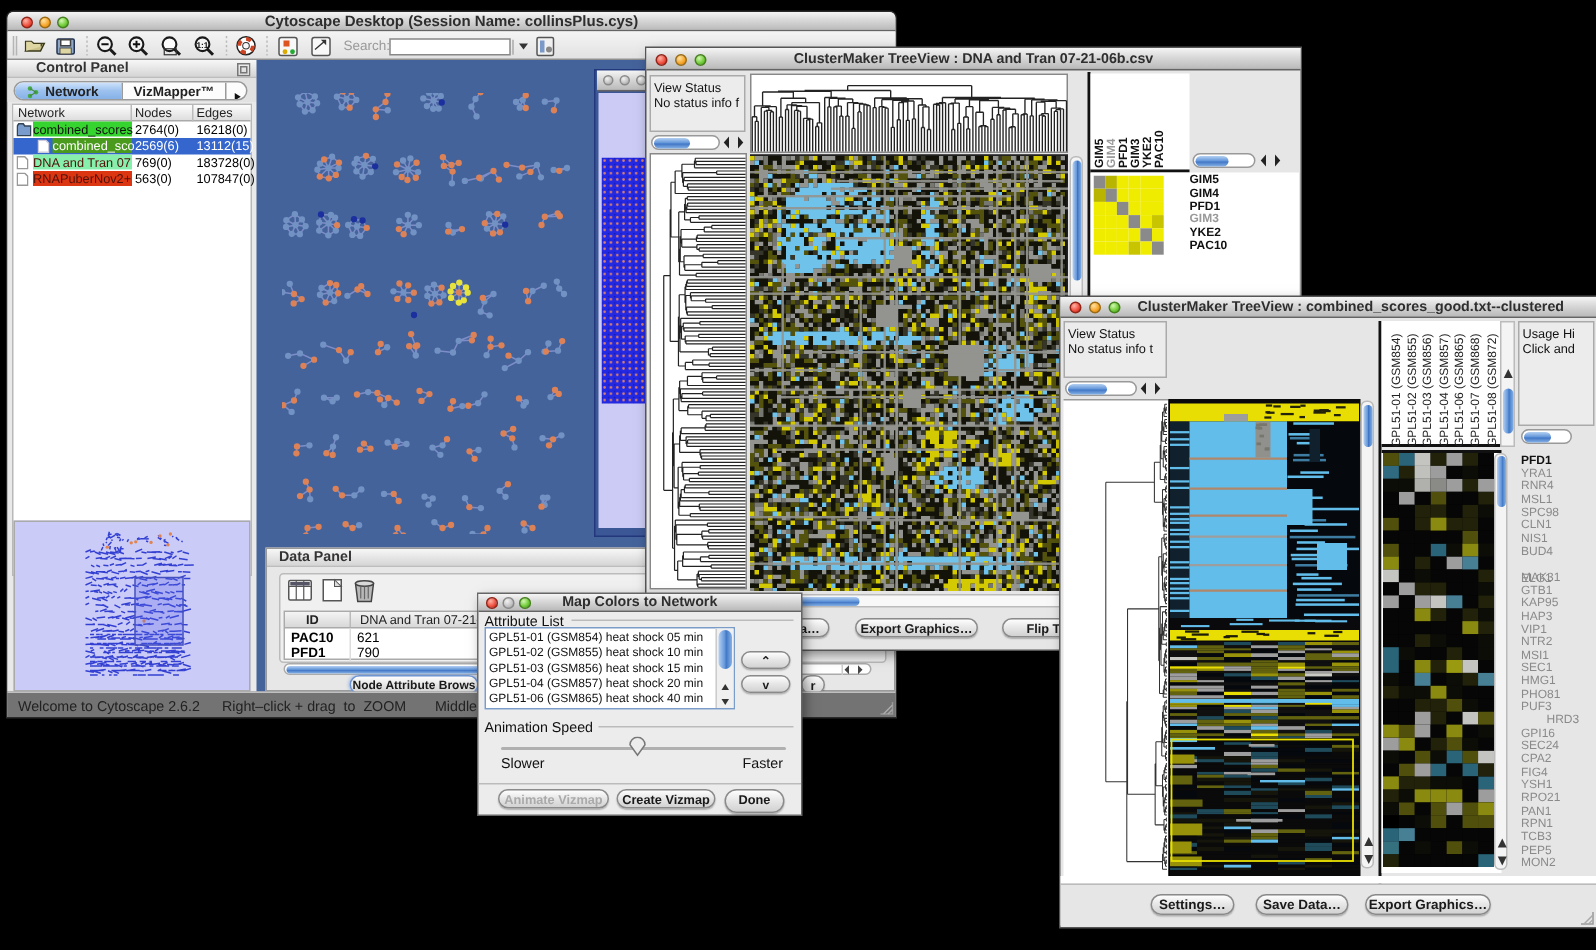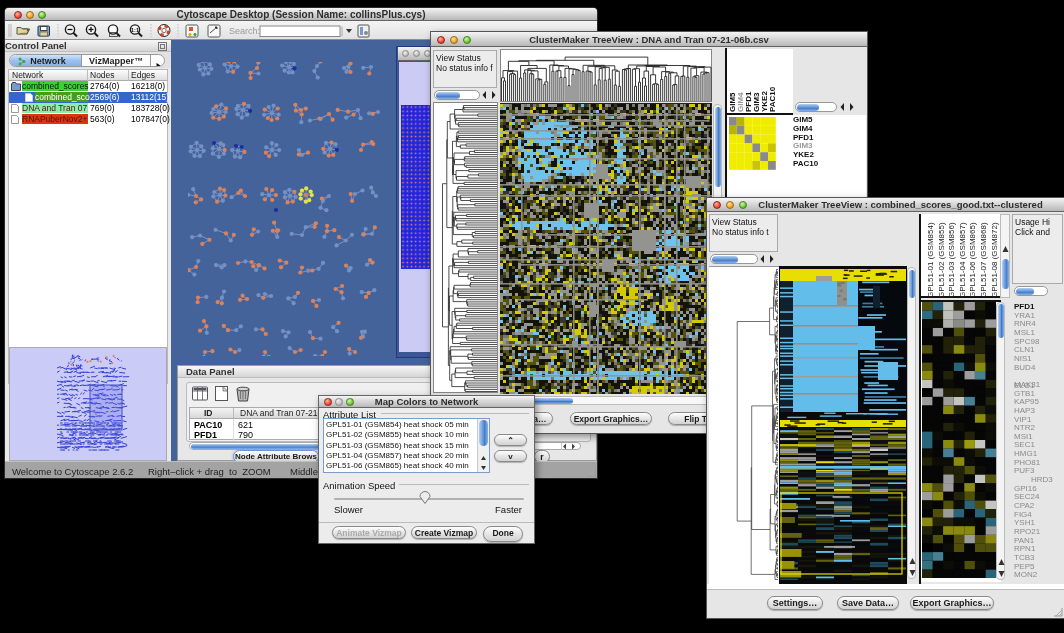--- a/index.html
+++ b/index.html
@@ -79,21 +79,21 @@
    <rect x="255" y="5" width="80" height="10.5" fill="#fff" stroke="#888"></rect>
    <path d="M344 12l3-4h-6z" fill="#333"></path>
    <line x1="337" y1="5.5" x2="337" y2="15.5" stroke="#aaa"></line>
    <rect x="353" y="4" width="11" height="12" rx="1" fill="#f0f0f0" stroke="#555"></rect>
    <rect x="355" y="6" width="3" height="8" fill="#7a99c9"></rect>
           <circle cx="361" cy="12" r="2" fill="#888"></circle>
   </svg>
  </div>
 
  <div class="abs" style="left:0;top:32px;width:166px;height:421px;background:#e9e9e9">
-  <div class="abs" style="left:0;top:0;width:100%;height:12px;background:linear-gradient(#f7f7f7,#d5d5d5);border-bottom:1px solid #bdbdbd;font-size:9.5px;font-weight:bold;color:#333;line-height:12px;padding-left:0">Control Panel
+  <div class="abs" style="left:0;top:0;width:100%;height:12px;background:linear-gradient(#f7f7f7,#d5d5d5);border-bottom:1px solid #bdbdbd;font-size:9.5px;font-weight:bold;color:#333;line-height:12px;padding-left:19px">Control Panel
    <svg width="9" height="9" style="position:absolute;right:4px;top:1.5px">
             <rect x="0.5" y="0.5" width="8" height="8" fill="none" stroke="#777"></rect>
             <rect x="2.5" y="2.5" width="4" height="4" fill="none" stroke="#777"></rect>
           </svg>
   </div>
   <div class="abs" style="left:0;top:12px;width:100%;height:16px;background:#e2e2e2">
    <div class="abs" style="left:4px;top:1.5px;width:156px;height:13px;border:1px solid #9a9a9a;border-radius:7px;background:#fcfcfc;overflow:hidden">
     <div class="abs" style="left:0;top:0;width:72px;height:100%;background:linear-gradient(#cfe3fb,#9cc1ee 50%,#86b2e8);border-right:1px solid #9a9a9a;font-size:9px;font-weight:bold;color:#222;text-align:center;line-height:12px">&nbsp;&nbsp;Network</div>
     <svg width="8" height="9" style="position:absolute;left:8px;top:2px">
               <circle cx="2" cy="2" r="1.5" fill="#44aa44"></circle>
@@ -199,21 +199,21 @@
      <div class="abs" style="right:18px;top:0;width:1px;height:7px;background:#ccc"></div>
      <svg width="16" height="7" style="position:absolute;right:2px;top:0">
             <path d="M4 0.5L1 3.5L4 6.5z" fill="#444"></path>
             <path d="M10 0.5L13 3.5L10 6.5z" fill="#444"></path>
           </svg>
    </div>
  </div>
  <div class="abs btn" style="left:228px;top:442px;width:86px;height:13px;font-size:8.5px;line-height:12px;border-color:#6f95d4;box-shadow:0 0 3px #7aa2e0;white-space:nowrap;overflow:hidden;font-size:8px">Node Attribute Brows</div>
  <div class="abs btn" style="left:529px;top:442px;width:16px;height:13px;font-size:8.5px;line-height:12px">r</div>
 
- <div class="abs" style="left:0;top:453px;width:100%;height:17px;background:#a3a3a3;border-top:1px solid #c0c0c0;font-size:9.5px;color:#222">
+ <div class="abs" style="left:0;top:453px;width:100%;height:17px;background:#737373;border-top:1px solid #c0c0c0;font-size:9.5px;color:#222">
    <span style="position:absolute;left:7px;top:4px">Welcome to Cytoscape 2.6.2</span>
    <span style="position:absolute;left:143px;top:4px">Right–click + drag&nbsp; to&nbsp; ZOOM</span>
    <span style="position:absolute;left:285px;top:4px">Middle-cl</span>
    <svg width="10" height="10" style="position:absolute;right:1px;bottom:1px">
           <path d="M9 1v8H1" fill="none" stroke="#999"></path>
           <path d="M9 3L3 9M9 6L6 9" stroke="#aaa"></path>
         </svg>
  </div>
 </div>
 

